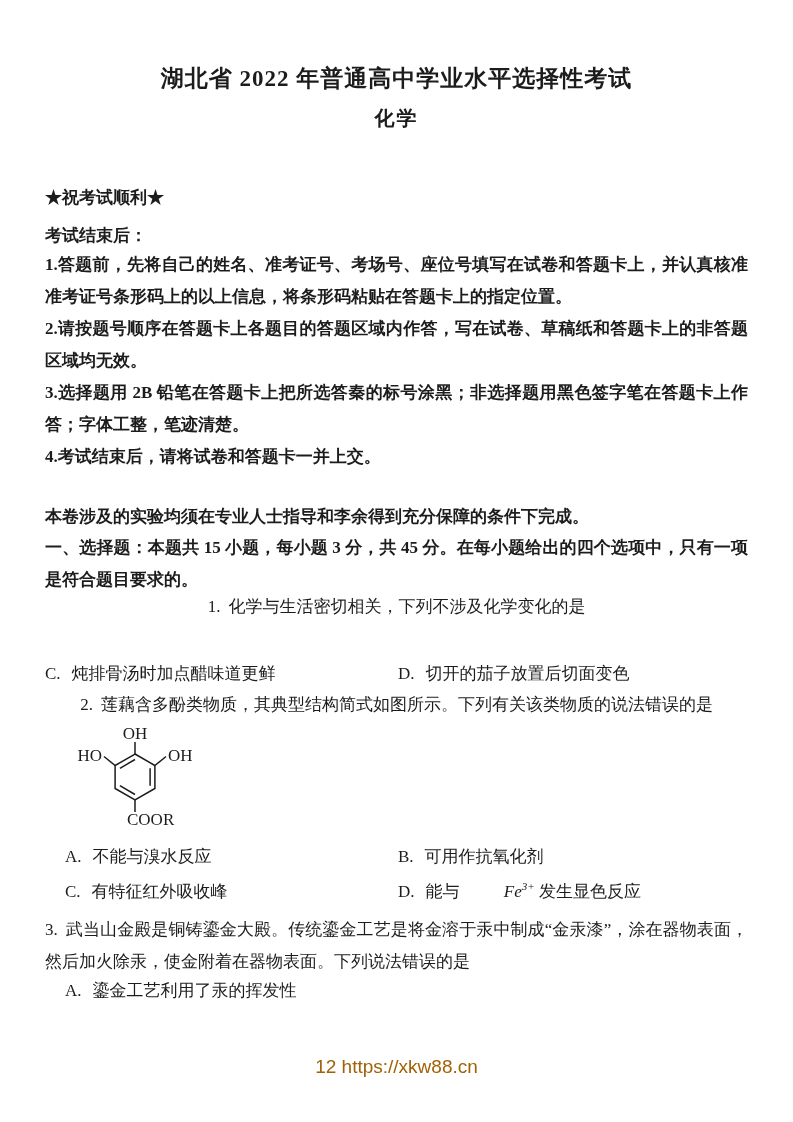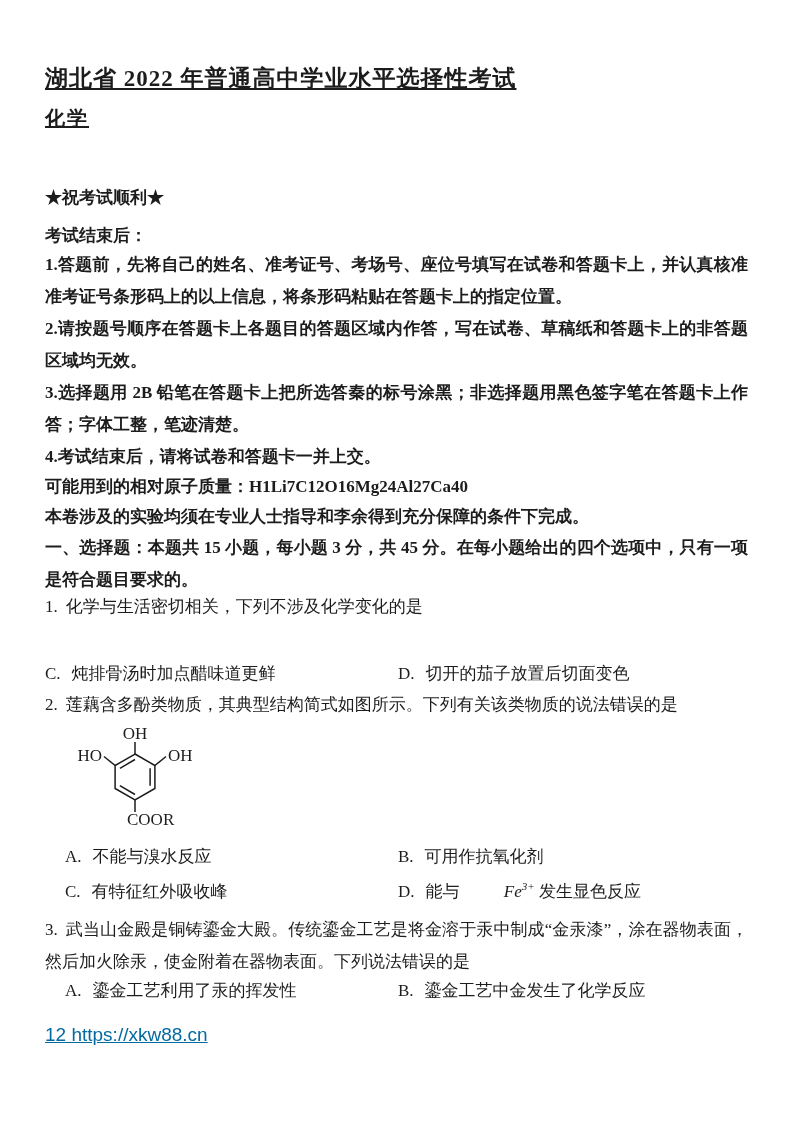--- a/index.html
+++ b/index.html
@@ -6,71 +6,70 @@
   .page{
     position:relative;
     width:793px;height:1122px;
     margin:0 auto;
     background:#ffffff;
     color:#1c1c1c;
     font-family:"Liberation Serif", serif;
     overflow:hidden;
   }
   .abs{position:absolute;left:45px;right:45px;}
-  .center{text-decoration:underline;}
+  .center{text-align:center;}
   .bold{font-weight:bold;}
   .exam-title{top:64px;font-size:23px;line-height:30px;letter-spacing:1px;}
   .exam-subject{top:104px;font-size:20px;line-height:28px;letter-spacing:2px;}
   .exam-info{top:144px;font-size:18px;line-height:24px;}
   .wish{top:186px;font-size:17px;line-height:24px;}
   .notice-head{top:224px;font-size:17px;line-height:24px;}
   .para{font-size:17px;line-height:32px;text-align:justify;}
   .n1{top:249px;}
   .n2{top:313px;}
   .n3{top:377px;}
   .n4{top:441px;}
   .atomic{top:471px;}
   .safety{top:501px;}
   .section{top:532px;}
-  .stem{font-size:17px;line-height:22px;}
+  .stem{font-size:17px;line-height:22px;text-align:center;}
   .stem .qnum{margin-right:8px;}
   .q1{top:596px;}
   .q2{top:694px;}
   .q3{top:914px;font-size:17px;line-height:32px;text-align:justify;position:absolute;left:45px;right:45px;}
   .optrow{position:absolute;left:45px;right:45px;height:22px;font-size:17px;line-height:22px;}
   .r1a{top:630px;}
   .r1b{top:663px;font-family:Liberation Serif, serif;}
   .r2a{top:846px;}
   .r2b{top:881px;}
   .r3a{top:980px;}
   .opt{position:absolute;left:0;white-space:nowrap;}
   .optB{left:353px;}
   .indent{left:20px;}
   .opt .lbl{margin-right:11px;}
   .formula{font-family:"Liberation Serif", serif;font-style:italic;margin-left:40px;}
   sup.chg{font-size:11px;line-height:0;vertical-align:super;font-style:italic;}
   .structure{position:absolute;left:58px;top:712px;}
   .structure text{font-family:"Liberation Serif", serif;font-size:17px;fill:#1c1c1c;}
-  .footer{top:1024px;font-family:"Liberation Sans", sans-serif;font-size:19px;color:#0369a1;}
+  .footer{top:1056px;font-family:"Liberation Sans", sans-serif;font-size:19px;color:#a16207;}
 </style>
 </head>
 <body>
 
 <div class="page">
 
   <div class="abs center bold exam-title">湖北省 2022 年普通高中学业水平选择性考试</div>
   <div class="abs center bold exam-subject">化学</div>
   <div class="abs bold wish">★祝考试顺利★</div>
 
   <div class="abs bold notice-head">考试结束后：</div>
   <div class="abs bold para n1">1.答题前，先将自己的姓名、准考证号、考场号、座位号填写在试卷和答题卡上，并认真核准准考证号条形码上的以上信息，将条形码粘贴在答题卡上的指定位置。</div>
   <div class="abs bold para n2">2.请按题号顺序在答题卡上各题目的答题区域内作答，写在试卷、草稿纸和答题卡上的非答题区域均无效。</div>
   <div class="abs bold para n3">3.选择题用 2B 铅笔在答题卡上把所选答秦的标号涂黑；非选择题用黑色签字笔在答题卡上作答；字体工整，笔迹清楚。</div>
   <div class="abs bold para n4">4.考试结束后，请将试卷和答题卡一并上交。</div>
-  <div class="abs bold para atomic">可能用到的相对原子质量：H1Li7C12O16Mg24Al27Ca40</div>
   <div class="abs bold para safety">本卷涉及的实验均须在专业人士指导和李余得到充分保障的条件下完成。</div>
   <div class="abs bold para section">一、选择题：本题共 15 小题，每小题 3 分，共 45 分。在每小题给出的四个选项中，只有一项是符合题目要求的。</div>
 
   <div class="abs stem q1"><span class="qnum">1.</span><span>化学与生活密切相关，下列不涉及化学变化的是</span></div>
   <div class="optrow r1b">
     <span class="opt"><span class="lbl">C.</span><span>炖排骨汤时加点醋味道更鲜</span></span>
     <span class="opt optB"><span class="lbl">D.</span><span>切开的茄子放置后切面变色</span></span>
   </div>
 
   <div class="abs stem q2"><span class="qnum">2.</span><span>莲藕含多酚类物质，其典型结构简式如图所示。下列有关该类物质的说法错误的是</span></div>
@@ -97,18 +96,17 @@
     <span class="opt optB"><span class="lbl">B.</span><span>可用作抗氧化剂</span></span>
   </div>
   <div class="optrow r2b">
     <span class="opt indent"><span class="lbl">C.</span><span>有特征红外吸收峰</span></span>
     <span class="opt optB"><span class="lbl">D.</span><span>能与 </span><span class="formula">Fe</span><sup class="chg">3+</sup><span> 发生显色反应</span></span>
   </div>
 
   <div class="q3"><span class="qnum" style="margin-right:8px;">3.</span><span>武当山金殿是铜铸鎏金大殿。传统鎏金工艺是将金溶于汞中制成“金汞漆”，涂在器物表面，然后加火除汞，使金附着在器物表面。下列说法错误的是</span></div>
   <div class="optrow r3a">
     <span class="opt indent"><span class="lbl">A.</span><span>鎏金工艺利用了汞的挥发性</span></span>
-    <span class="opt optB"><span class="lbl">B.</span><span>鎏金工艺中金发生了化学反应</span></span>
   </div>
 
   <div class="abs center footer">12 https://xkw88.cn</div>
 
 </div>
 
 </body></html>

